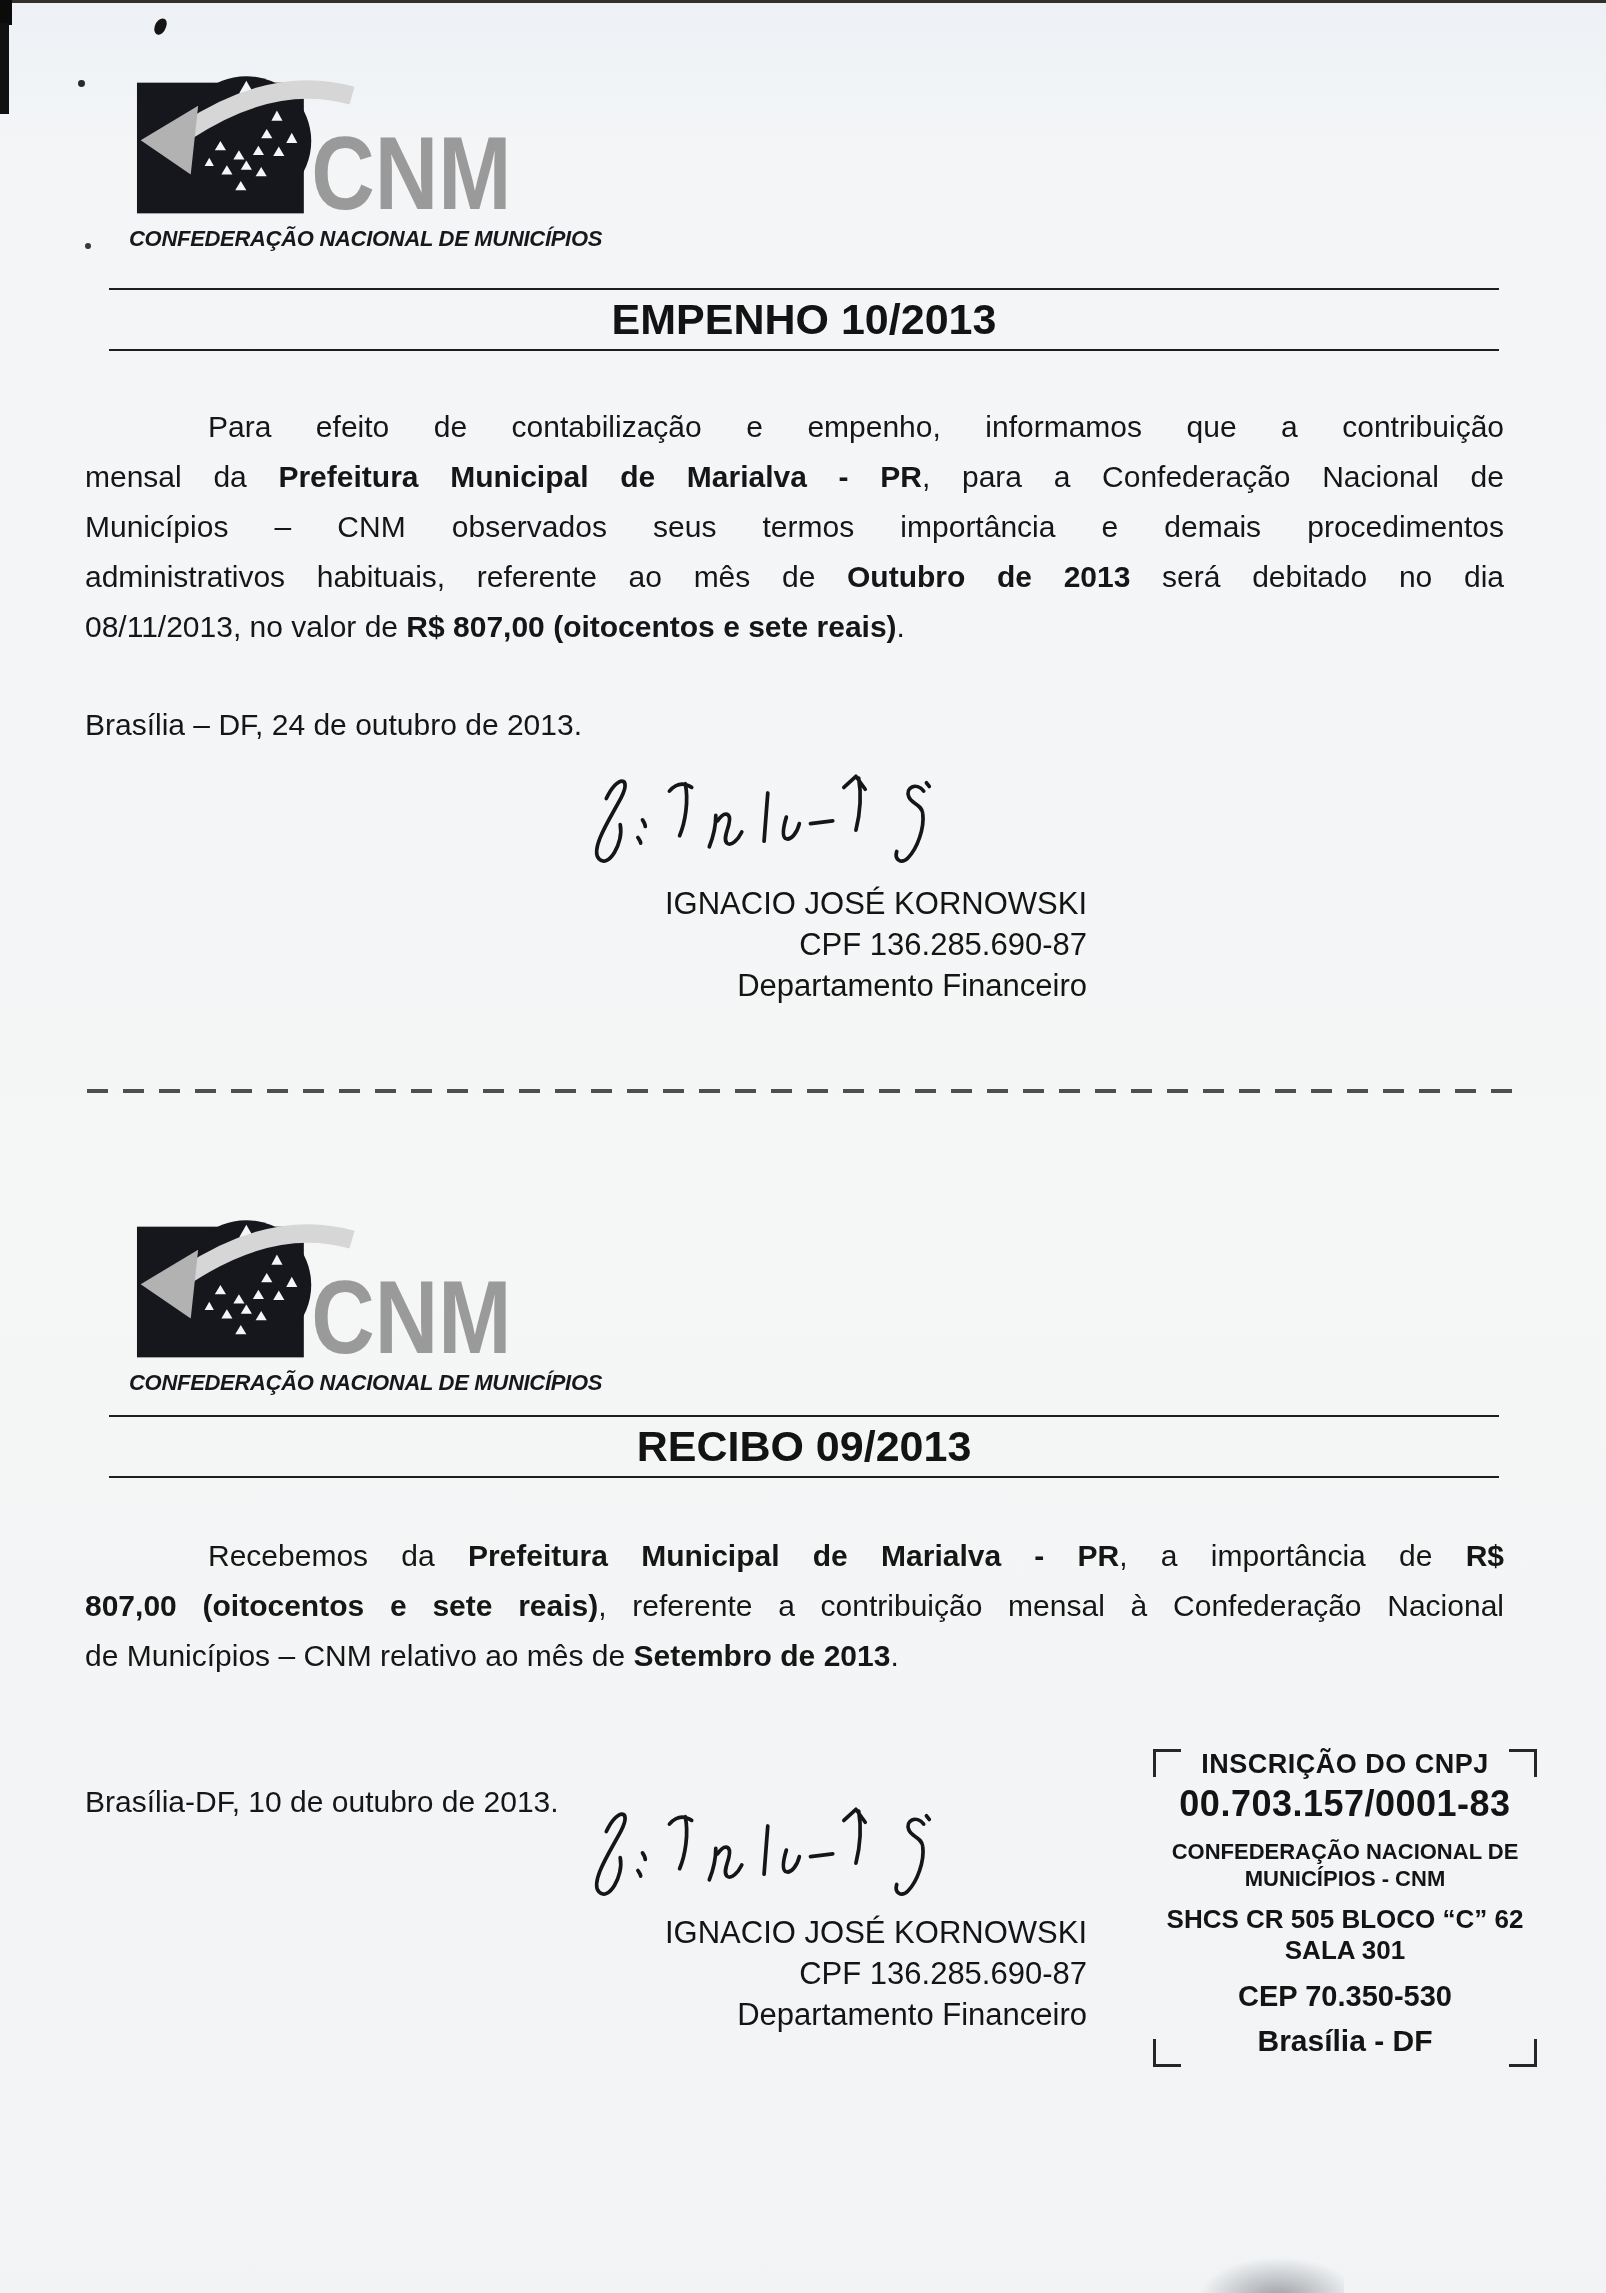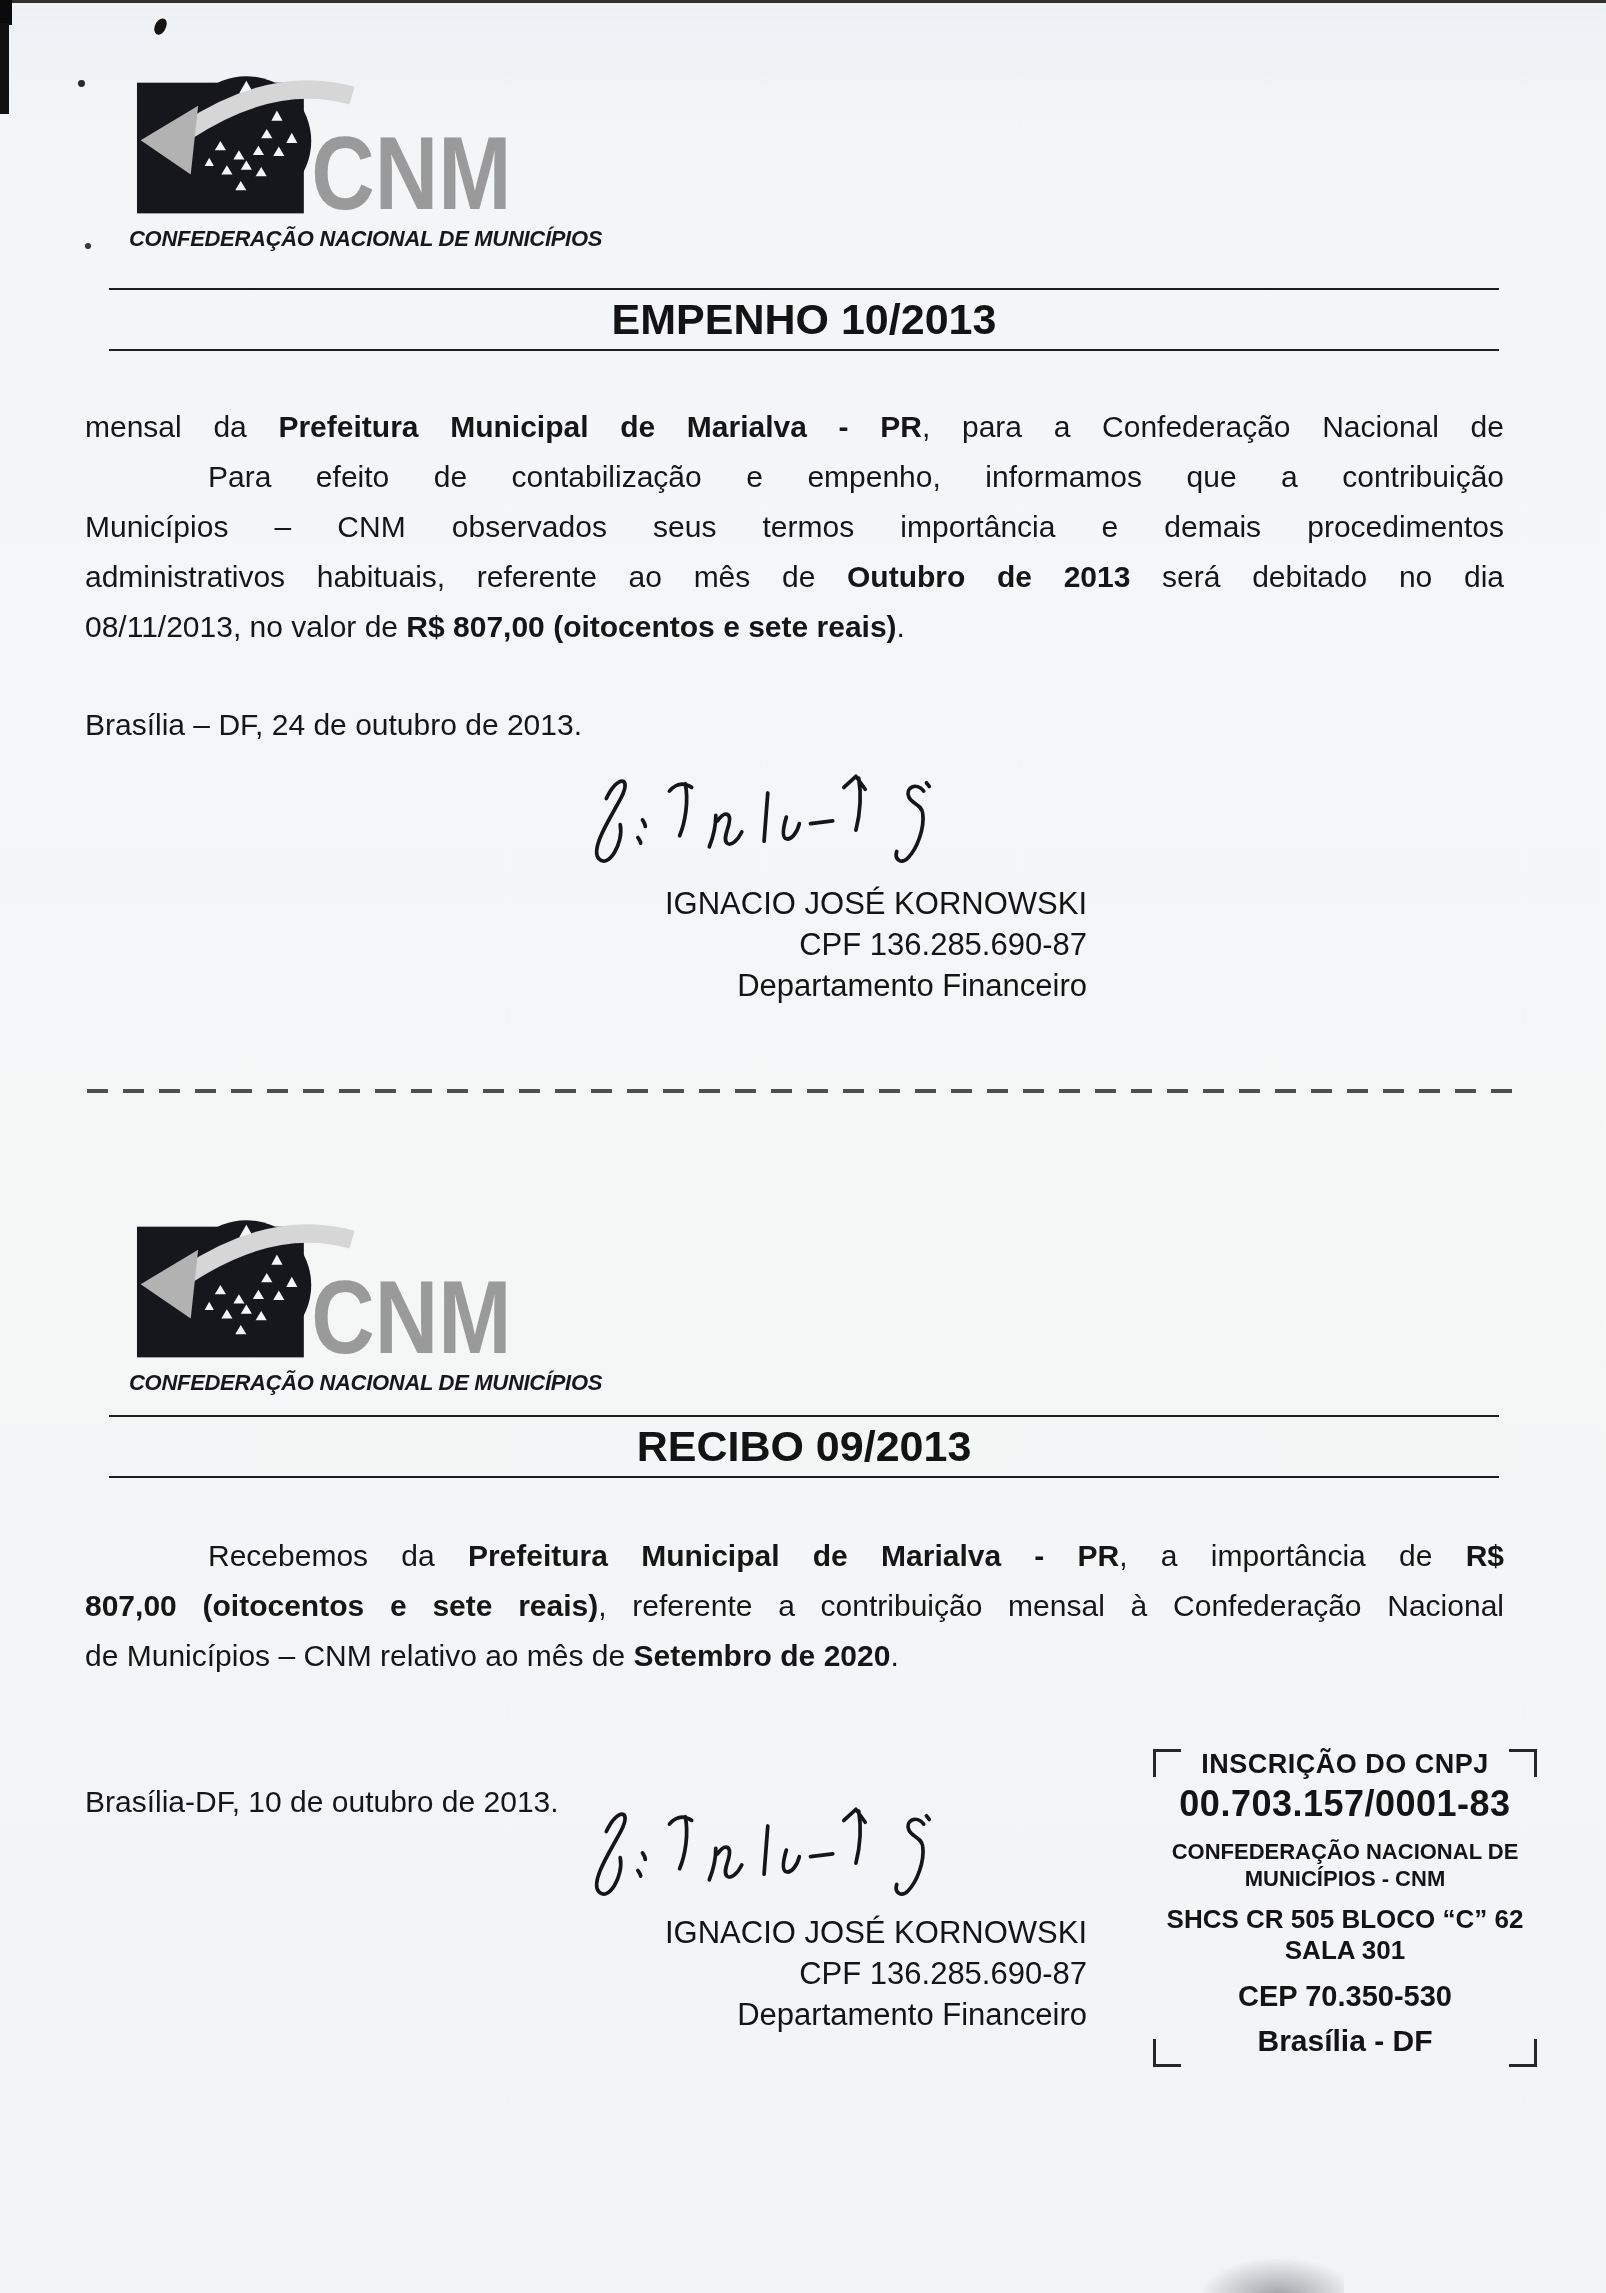--- a/index.html
+++ b/index.html
@@ -104,22 +104,22 @@
       <path d="M232,46 Q 148,22 54,84" stroke="#d6d6d6" stroke-width="20" fill="none"></path>
       <polygon points="4,94 66,57 58,131" fill="#b2b2b2"></polygon>
       <text x="188" y="168" font-size="112" font-weight="bold" fill="#9a9a9a" textLength="216" lengthAdjust="spacingAndGlyphs">CNM</text>
     </svg>
     <div class="logo-caption">CONFEDERAÇÃO NACIONAL DE MUNICÍPIOS</div>
   </div>
 
   <div class="section-title title-a">EMPENHO 10/2013</div>
 
   <div class="para para-a">
+      <div class="jline first"><span>Para efeito de contabilização e empenho, informamos que a contribuição</span></div>
       <div class="jline"><span>mensal da </span><span class="b">Prefeitura Municipal de Marialva - PR</span><span>, para a Confederação Nacional de</span></div>
-      <div class="jline first"><span>Para efeito de contabilização e empenho, informamos que a contribuição</span></div>
       <div class="jline"><span>Municípios – CNM observados seus termos importância e demais procedimentos</span></div>
       <div class="jline"><span>administrativos habituais, referente ao mês de </span><span class="b">Outubro de 2013</span><span> será debitado no dia</span></div>
       <div class="jline last"><span>08/11/2013, no valor de </span><span class="b">R$ 807,00 (oitocentos e sete reais)</span><span>.</span></div>
     </div>
 
   <div class="dateline date-a">Brasília – DF, 24 de outubro de 2013.</div>
 
   <svg class="scrawl scrawl-a" viewBox="0 0 470 125">
     <g stroke="#161616" stroke-width="4" fill="none" stroke-linecap="round" stroke-linejoin="round">
       <path d="M78,34 C90,8 106,10 94,33 C83,54 60,88 70,99 C80,110 97,82 93,62"></path>
@@ -166,21 +166,21 @@
       <text x="188" y="168" font-size="112" font-weight="bold" fill="#9a9a9a" textLength="216" lengthAdjust="spacingAndGlyphs">CNM</text>
     </svg>
     <div class="logo-caption">CONFEDERAÇÃO NACIONAL DE MUNICÍPIOS</div>
   </div>
 
   <div class="section-title title-b">RECIBO 09/2013</div>
 
   <div class="para para-b">
       <div class="jline first"><span>Recebemos da </span><span class="b">Prefeitura Municipal de Marialva - PR</span><span>, a importância de </span><span class="b">R$</span></div>
       <div class="jline"><span class="b">807,00 (oitocentos e sete reais)</span><span>, referente a contribuição mensal à Confederação Nacional</span></div>
-      <div class="jline last"><span>de Municípios – CNM relativo ao mês de </span><span class="b">Setembro de 2020</span><span>.</span></div>
+      <div class="jline last"><span>de Municípios – CNM relativo ao mês de </span><span class="b">Setembro de 2013</span><span>.</span></div>
     </div>
 
   <div class="dateline date-b">Brasília-DF, 10 de outubro de 2013.</div>
 
   <svg class="scrawl scrawl-b" viewBox="0 0 470 125">
     <g stroke="#161616" stroke-width="4" fill="none" stroke-linecap="round" stroke-linejoin="round">
       <path d="M78,34 C90,8 106,10 94,33 C83,54 60,88 70,99 C80,110 97,82 93,62"></path>
       <path d="M117,57 c2,3 3,5 3,7 m-8,12 c2,3 3,4 3,6"></path>
       <path d="M146,26 c7,-8 15,-10 24,-4 m-7,-4 c4,18 0,42 -6,56"></path>
       <path d="M196,52 c0,12 -3,24 -7,34 m9,-28 c8,-12 15,-8 12,4 c-2,8 -6,16 -2,20 c5,4 12,-4 16,-12"></path>

